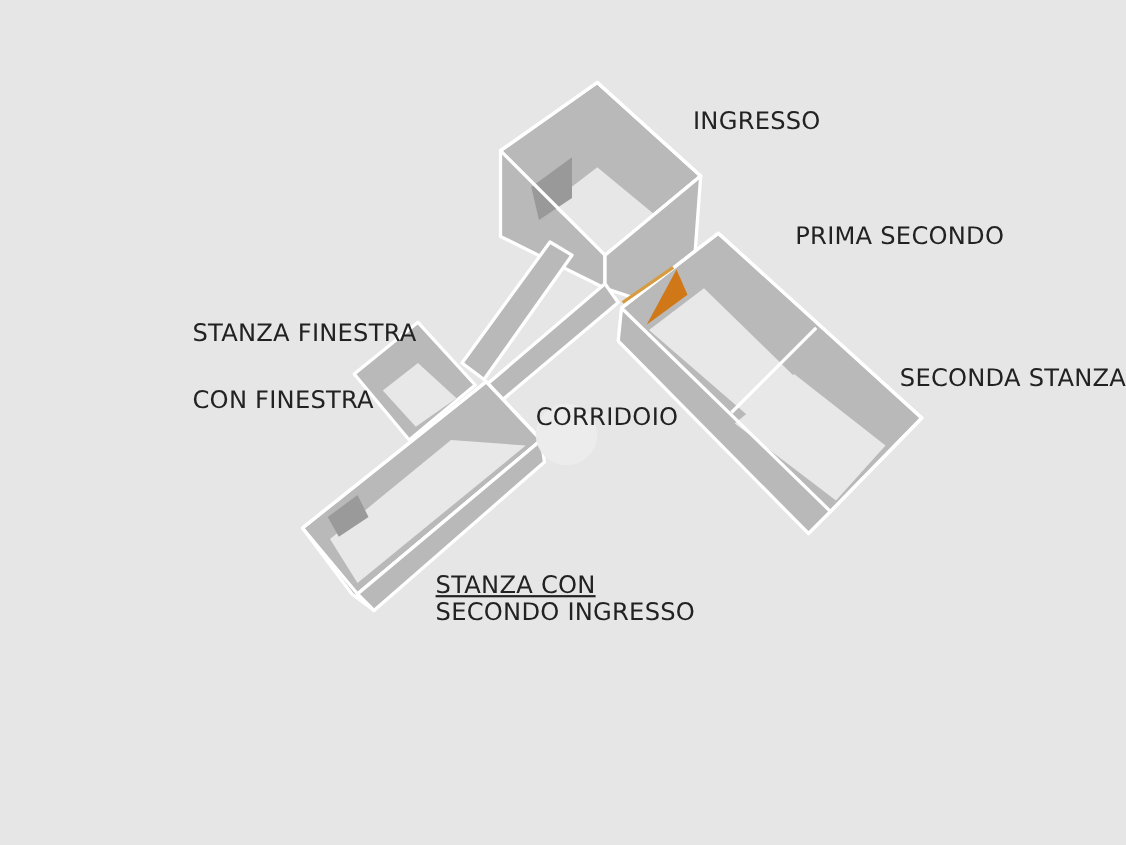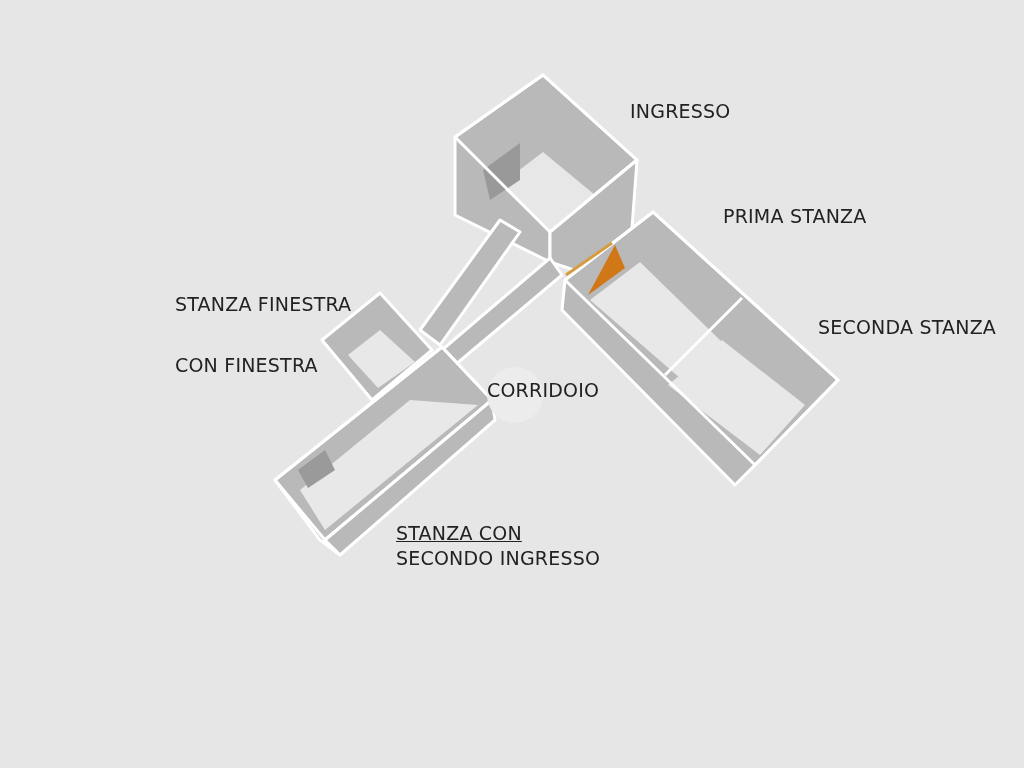--- a/index.html
+++ b/index.html
@@ -1,19 +1,19 @@
 <!DOCTYPE html>
 <html><head>
 <meta charset="utf-8">
 <style>
   html, body { margin:0; padding:0; }
   body { width:1024px; height:768px; background:#e6e6e6; position:relative; overflow:hidden;
          font-family:"DejaVu Sans", sans-serif; }
   svg.plan { position:absolute; left:0; top:0; }
-  .label { position:absolute; color:#222; font-size:19px; line-height:26px; letter-spacing:0.2px; white-space:nowrap; }
+  .label { position:absolute; color:#222; font-size:22px; line-height:26px; letter-spacing:0.2px; white-space:nowrap; }
 </style>
 </head>
 <body>
 
 <svg class="plan" width="1024" height="768">
   <g fill="#b9b9b9" stroke="#ffffff" stroke-width="3" stroke-linejoin="round">
 
     <polygon points="455,137 543,75 637,160 550,232 550,262 455,215"></polygon>
     <polygon fill="#e7e7e7" stroke="none" points="500,185 543,152 595,195 550,232"></polygon>
     <polygon fill="#999" stroke="none" points="483,170 520,143 520,180 490,200"></polygon>
@@ -38,19 +38,19 @@
     <polygon points="275,480 442,347 492,400 325,540 340,555 320,540"></polygon>
     <polygon fill="#e8e8e8" stroke="none" points="300,490 410,400 478,405 325,530"></polygon>
     <polygon fill="#9a9a9a" stroke="none" points="298,470 325,450 335,470 308,488"></polygon>
     <polyline fill="none" points="275,480 442,347 492,400 325,540 275,480"></polyline>
     <polygon points="325,540 492,400 495,420 340,555"></polygon>
   </g>
   <circle cx="515" cy="395" r="28" fill="#ececec"></circle>
 </svg>
 
 <div class="label" style="left:630px;top:98px;">INGRESSO</div>
-<div class="label" style="left:723px;top:203px;">PRIMA STANZA</div>
-<div class="label" style="left:818px;top:314px;">SECONDA STANZA</div>
+<div class="label" style="left:723px;top:203px;">PRIMA SECONDO</div>
+<div class="label" style="left:818px;top:332px;">SECONDA STANZA</div>
 <div class="label" style="left:175px;top:291px;">STANZA FINESTRA</div>
 <div class="label" style="left:175px;top:317px;margin-top:35px;">CON FINESTRA</div>
-<div class="label" style="left:487px;top:377px;">CORRIDOIO</div>
+<div class="label" style="left:487px;top:367px;">CORRIDOIO</div>
 <div class="label" style="left:396px;top:520px;text-decoration:underline;">STANZA CON</div>
 <div class="label" style="left:396px;top:545px;">SECONDO INGRESSO</div>
 
 </body></html>

